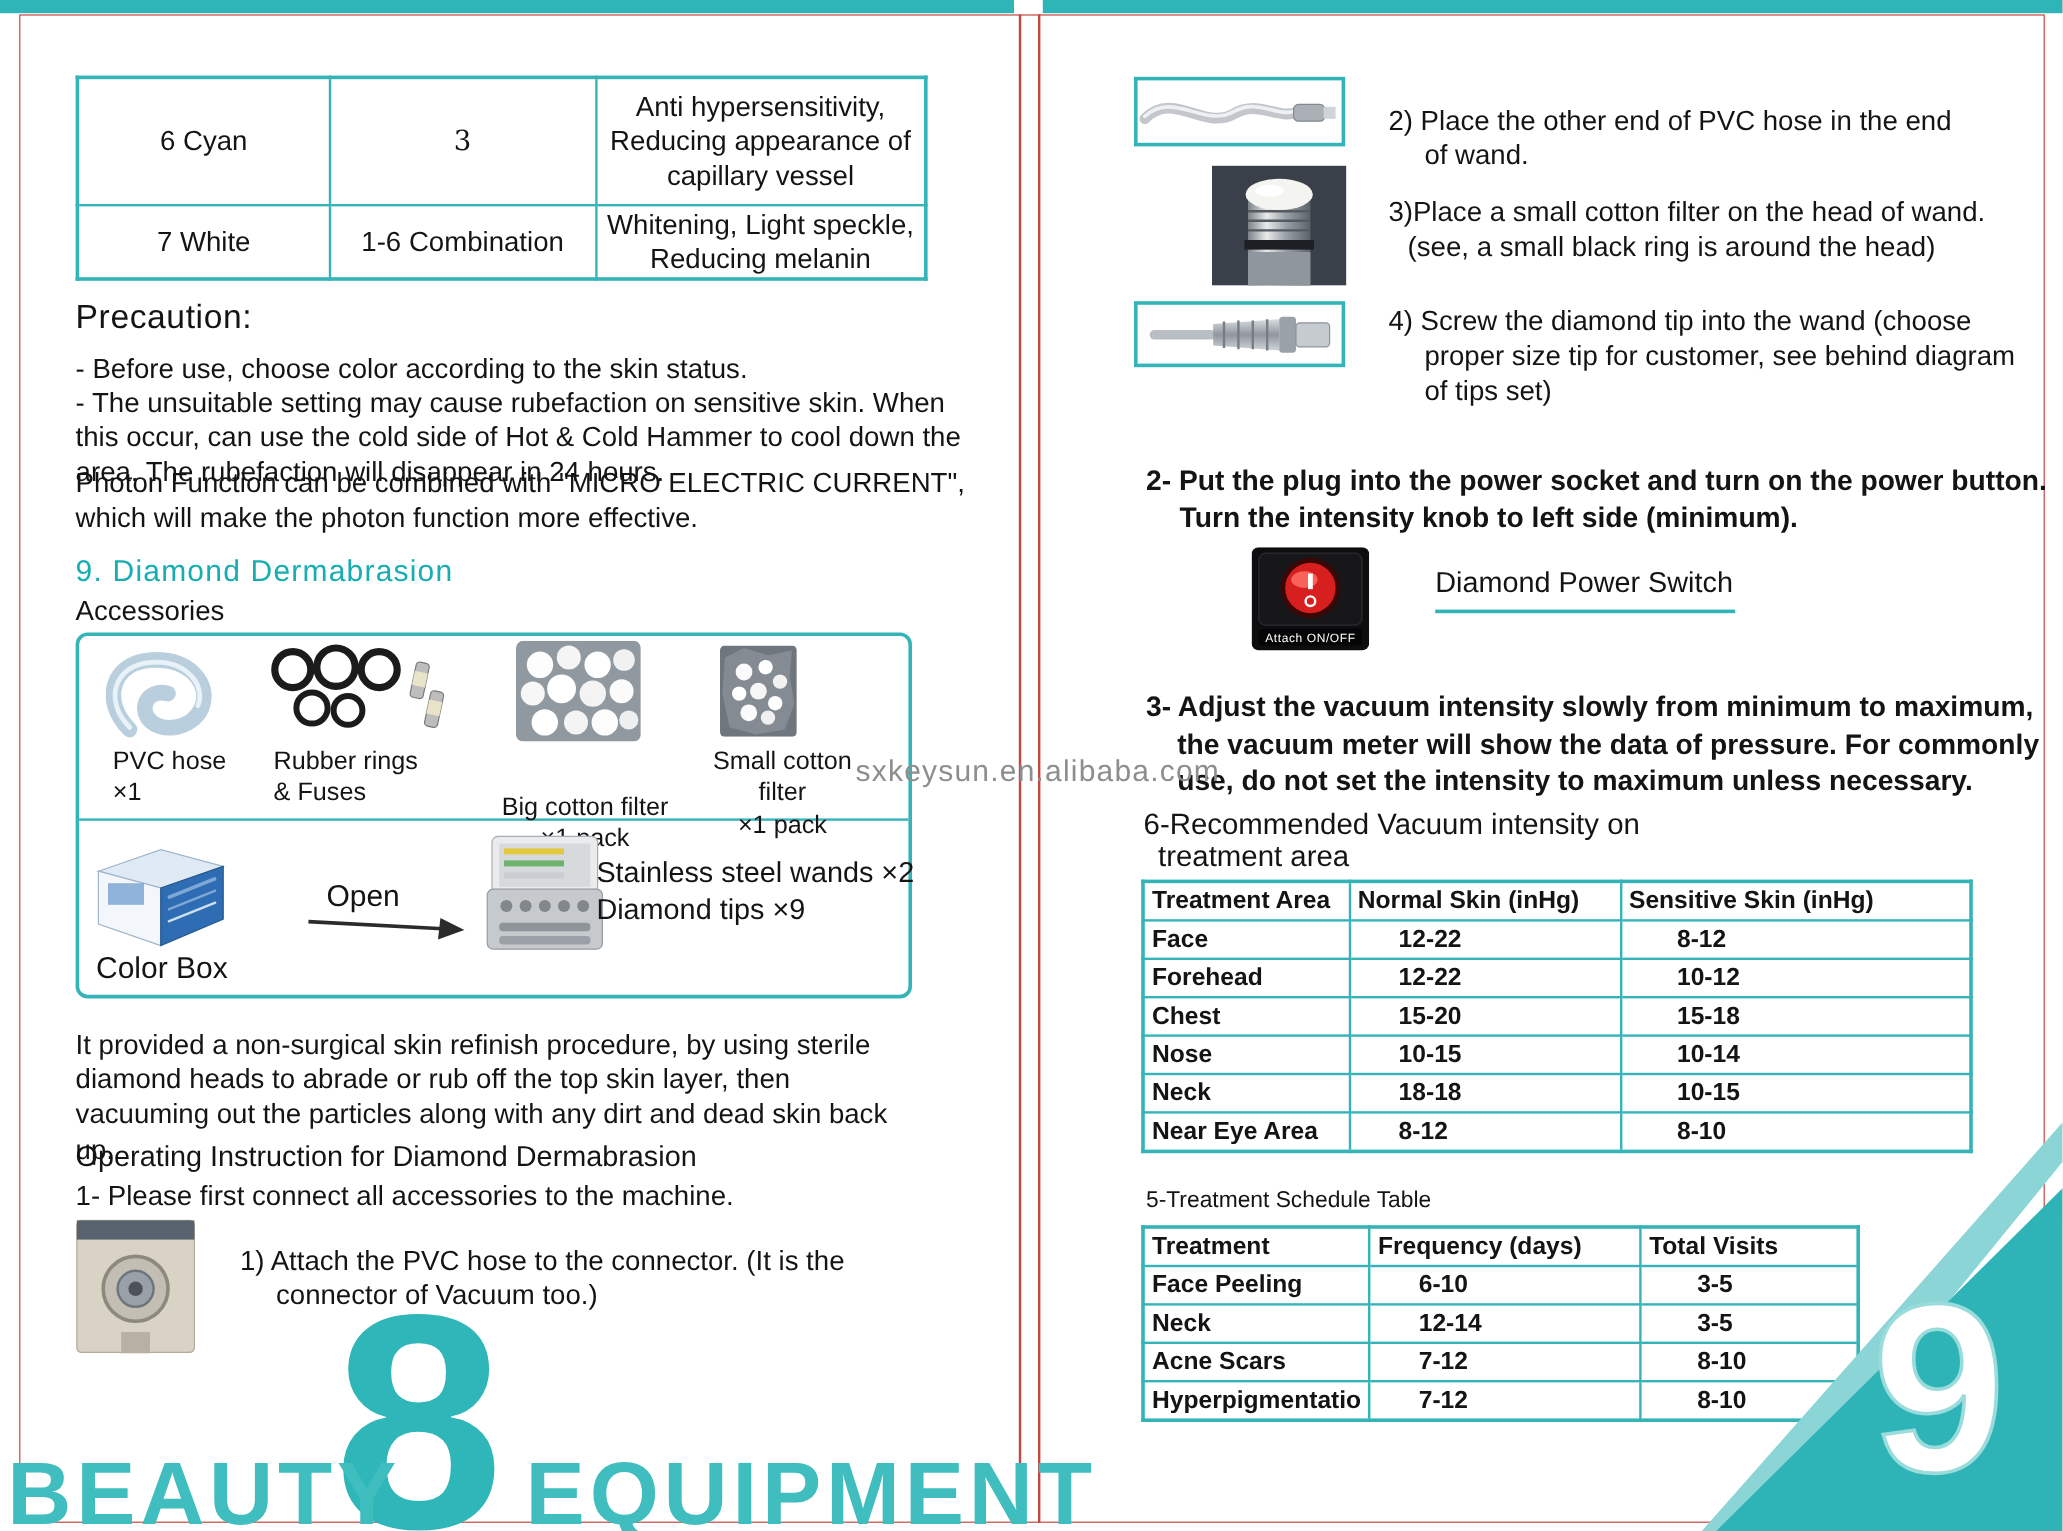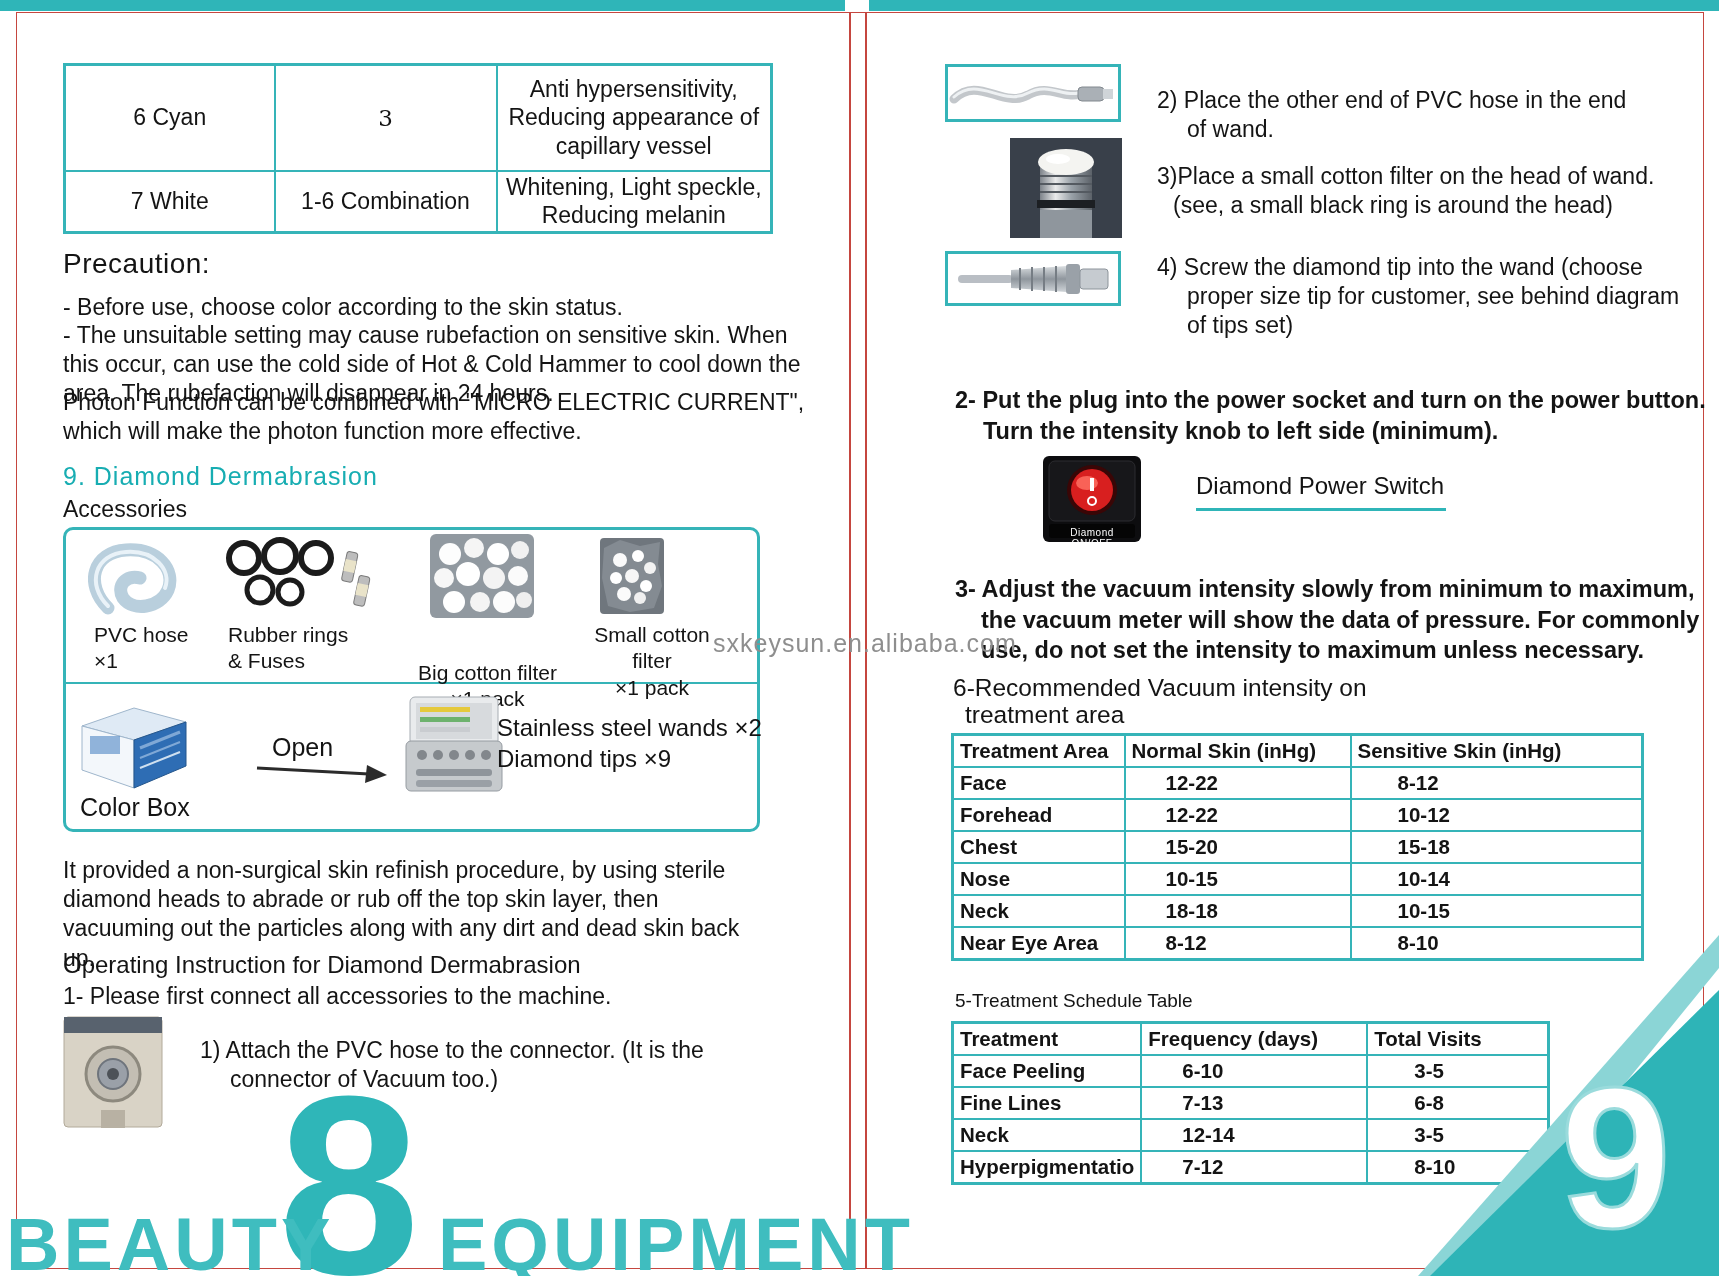--- a/index.html
+++ b/index.html
@@ -295,21 +295,21 @@
         <rect width="98" height="86" rx="6" fill="#0d0d0f"></rect>
         <rect x="6" y="5" width="86" height="60" rx="6" fill="#17171a" stroke="#2c2c30"></rect>
         <circle cx="49" cy="34" r="25" fill="#3a0606"></circle>
         <circle cx="49" cy="34" r="21" fill="#d81f1f"></circle>
         <ellipse cx="44" cy="27" rx="11" ry="7" fill="#ff6f62" opacity="0.85"></ellipse>
         <rect x="47" y="22" width="4" height="13" fill="#ffffff"></rect>
         <circle cx="49" cy="45" r="4" fill="none" stroke="#ffffff" stroke-width="2"></circle>
         <rect x="6" y="68" width="86" height="14" rx="3" fill="#050505"></rect>
       </svg>
     </div>
-    <div class="abs switch-caption" style="left:1049px; top:527px; width:86px;">Diamond ON/OFF</div>
+    <div class="abs switch-caption" style="left:1049px; top:527px; width:86px;">Attach ON/OFF</div>
     <div class="abs switch-underline" style="left:1196px; top:472px;">
       <span style="font-size:24px;">Diamond Power Switch</span>
     </div>
 
     <div class="abs bold-step pre" style="left:955px; top:574px; width:770px; padding-left:26px; text-indent:-26px;">3- Adjust the vacuum intensity slowly from minimum to maximum,
 the vacuum meter will show the data of pressure. For commonly
 use, do not set the intensity to maximum unless necessary.</div>
 
     <div class="abs b pre" style="left:953px; top:675px; font-size:24.5px; line-height:1.1; padding-left:12px; text-indent:-12px;">6-Recommended Vacuum intensity on
 treatment area</div>
@@ -376,28 +376,28 @@
           <th>Total Visits</th>
         </tr>
       </thead>
       <tbody>
         <tr>
           <td>Face Peeling</td>
           <td class="v2">6-10</td>
           <td class="v3">3-5</td>
         </tr>
         <tr>
-          <td>Fine Lines</td>
-          <td class="v2">7-13</td>
-          <td class="v3">6-8</td>
-        </tr>
-        <tr>
           <td>Neck</td>
           <td class="v2">12-14</td>
           <td class="v3">3-5</td>
+        </tr>
+        <tr>
+          <td>Acne Scars</td>
+          <td class="v2">7-12</td>
+          <td class="v3">8-10</td>
         </tr>
         <tr>
           <td>Hyperpigmentatio</td>
           <td class="v2">7-12</td>
           <td class="v3">8-10</td>
         </tr>
       </tbody>
     </table>
 
     <div class="abs" style="left:1330px; top:900px; z-index:1;">

